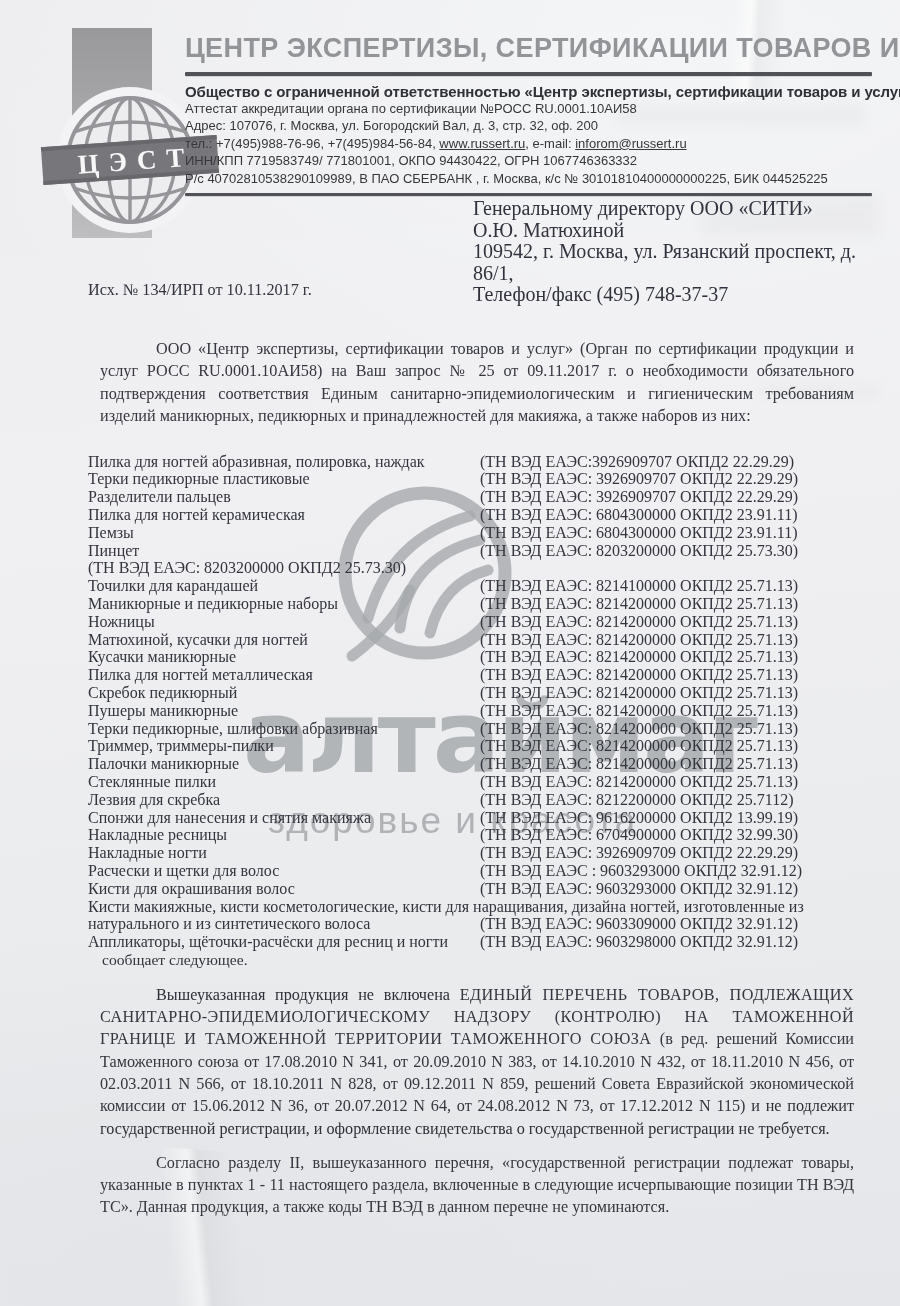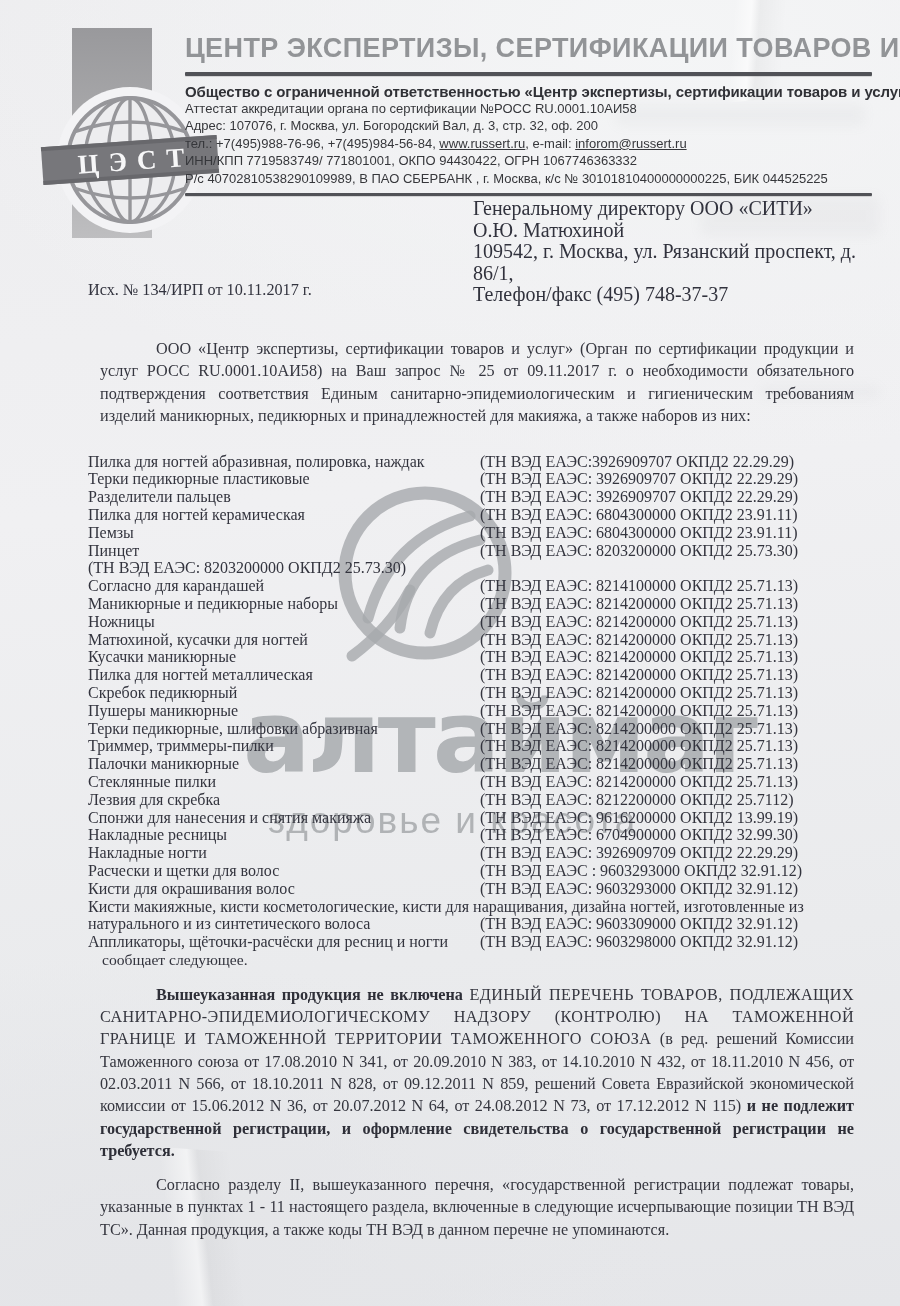--- a/index.html
+++ b/index.html
@@ -41,21 +41,21 @@
   .lh-org{font-size:15px;font-weight:700;color:#303136;margin-top:7px;white-space:nowrap;letter-spacing:-.1px;}
   .lh-line{font-size:13px;line-height:17.4px;color:#36373b;font-weight:500;white-space:nowrap;}
   .lh-line:first-of-type{margin-top:3px;}
   .lh-link{text-decoration:underline;}
 
   
   .addressee{position:absolute;left:473px;top:198px;font-size:20px;line-height:21.5px;color:#31323d;z-index:2;}
   .ref-line{position:absolute;left:88px;top:281px;font-size:16.2px;color:#33343f;z-index:2;}
   .content{position:absolute;left:88px;top:326px;width:778px;z-index:2;}
   .para{font-size:16.2px;line-height:22.4px;text-align:justify;text-indent:56px;margin:12px;color:#35363f;}
-  .para .b{font-weight:700;color:#2e2f38;}
+  .para .b{font-weight:400;color:#2e2f38;}
   .para .caps{letter-spacing:.4px;}
   .plist{margin-top:25px;font-size:16px;line-height:17.8px;color:#33343e;}
   .prow{display:flex;}
   .prow .pname{width:392px;flex:none;}
   .prow.full .pname{width:778px;}
   .closing{font-size:15.6px;line-height:17.8px;padding-left:14px;color:#33343e;}
   .para.p2{margin-top:15px;line-height:22.3px;}
   .para.p3{line-height:22.3px;}
 </style>
 </head>
@@ -154,21 +154,21 @@
           <span class="pcode">(ТН ВЭД ЕАЭС: 6804300000 ОКПД2 23.91.11)</span>
         </div>
         <div class="prow">
           <span class="pname">Пинцет</span>
           <span class="pcode">(ТН ВЭД ЕАЭС: 8203200000 ОКПД2 25.73.30)</span>
         </div>
         <div class="prow">
           <span class="pcode">(ТН ВЭД ЕАЭС: 8203200000 ОКПД2 25.73.30)</span>
         </div>
         <div class="prow">
-          <span class="pname">Согласно для карандашей</span>
+          <span class="pname">Точилки для карандашей</span>
           <span class="pcode">(ТН ВЭД ЕАЭС: 8214100000 ОКПД2 25.71.13)</span>
         </div>
         <div class="prow">
           <span class="pname">Маникюрные и педикюрные наборы</span>
           <span class="pcode">(ТН ВЭД ЕАЭС: 8214200000 ОКПД2 25.71.13)</span>
         </div>
         <div class="prow">
           <span class="pname">Ножницы</span>
           <span class="pcode">(ТН ВЭД ЕАЭС: 8214200000 ОКПД2 25.71.13)</span>
         </div>

